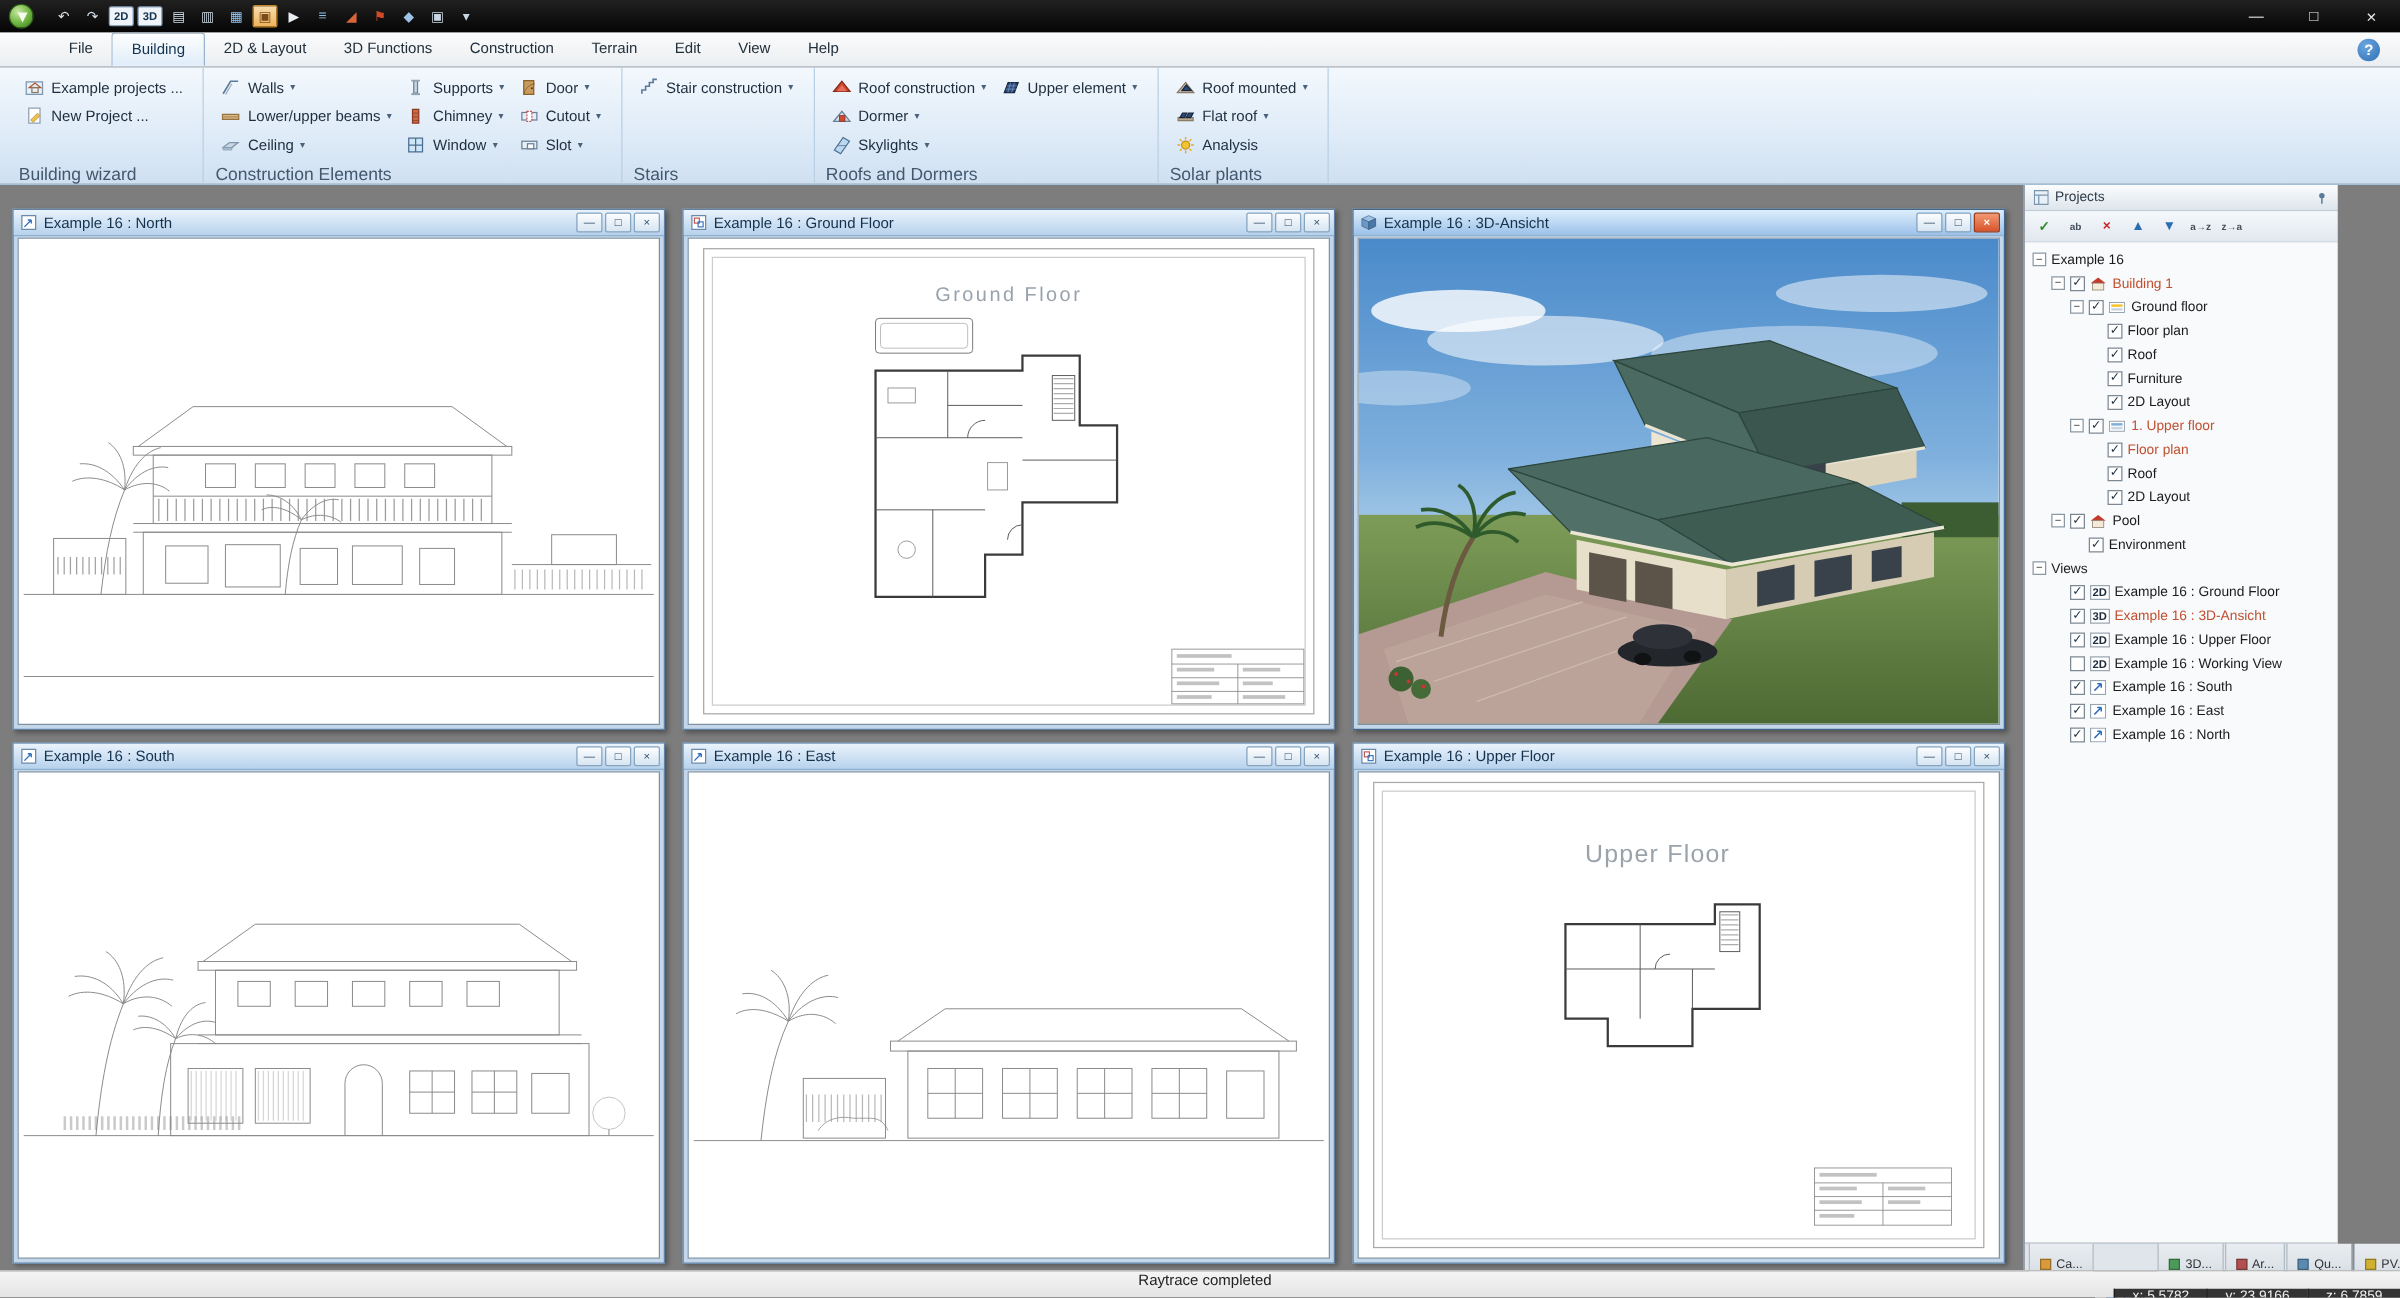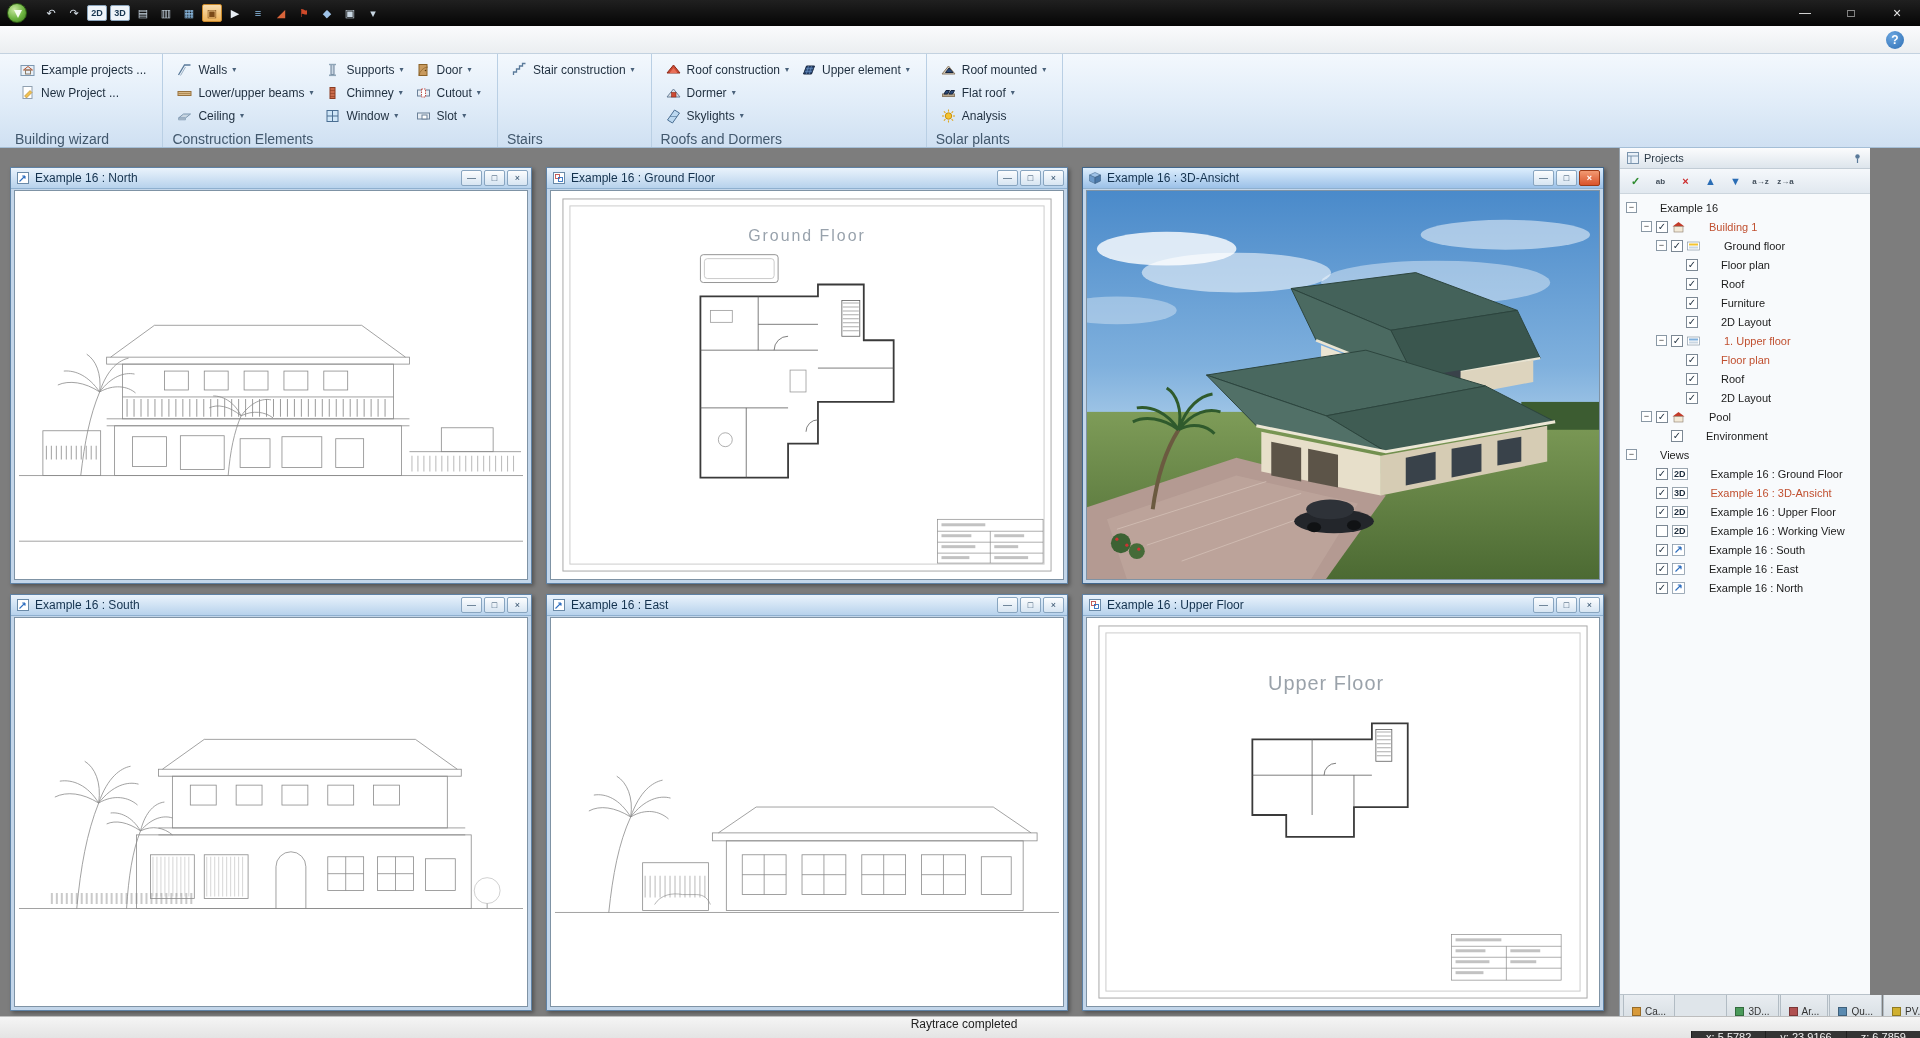--- a/index.html
+++ b/index.html
@@ -57,21 +57,21 @@
   .pp-toolbar{height:25px;display:flex;align-items:center;gap:4px;padding:0 5px;background:linear-gradient(#f5f8fb,#e1e8ef);border-bottom:1px solid #ccd5dd;}
   .ptb{min-width:21px;height:19px;display:flex;align-items:center;justify-content:center;font-size:11px;font-weight:bold;border-radius:2px;}
   .ptb.small{font-size:8px;}
   .pp-tree{flex:1;overflow:hidden;background:#f8fafc;padding:4px 2px;}
   .tree-row{display:flex;align-items:center;height:19px;font-size:11px;white-space:nowrap;}
   .tr-exp{width:11px;height:11px;border:1px solid #8a98a5;background:#fff;display:flex;align-items:center;justify-content:center;font-size:9px;line-height:1;color:#333;margin-right:4px;flex:none;}
   .tr-spacer{width:15px;flex:none;}
   .tr-cb{width:12px;height:12px;border:1px solid #7c8894;background:#fff;display:flex;align-items:center;justify-content:center;font-size:10px;line-height:1;color:#1c2c3c;margin-right:4px;flex:none;}
   .tr-badge{font-size:9px;font-weight:bold;border:1px solid #9aa6b0;background:#fff;padding:0 1px;margin-right:4px;color:#1c2c3c;flex:none;}
   .tr-ico{width:15px;display:inline-flex;margin-right:3px;flex:none;}
-  .tr-label{color:#1b1b1b;margin-left:19px;}
+  .tr-label{color:#1b1b1b;}
   .tr-label.hl{color:#c05030;}
   .pp-tabs{height:22px;display:flex;align-items:stretch;background:#dfe5ea;border-top:1px solid #b9c2ca;padding-left:3px;gap:1px;}
   .pp-tab{display:flex;align-items:center;gap:4px;padding:16px 8px;font-size:10px;color:#333;border:1px solid #b2bcc4;border-top:none;background:linear-gradient(#e9edf1,#d2dae0);}
   .pp-tab.active{background:#ffffff;font-weight:bold;margin-top:24px;}
   .pt-ico{width:9px;height:9px;border:1px solid rgba(0,0,0,.3);flex:none;}
 
   
   .statusbar{position:absolute;left:0;top:1016px;width:1920px;height:22px;background:linear-gradient(#f5f5f5,#e4e4e4);border-top:1px solid #bdbdbd;display:flex;align-items:center;padding-left:8px;font-size:12px;color:#222;flex-direction:column;}
   .sb-coords{margin-left:auto;display:flex;height:100%;}
   .sb-box{background:#343434;color:#f2f2f2;display:flex;align-items:center;padding:0 14px;font-size:11px;border-left:1px solid #1e1e1e;}
@@ -99,20 +99,31 @@
       <div class="qi" style="color: rgb(200, 214, 226);">▾</div>
     </div>
   <div class="win-controls">
     <div class="wc">—</div>
     <div class="wc">□</div>
     <div class="wc wc-close">×</div>
   </div>
 </div>
 
 <div class="menubar">
+  <div id="menu-tabs" style="display:flex;">
+      <div class="mtab">File</div>
+      <div class="mtab active">Building</div>
+      <div class="mtab">2D &amp; Layout</div>
+      <div class="mtab">3D Functions</div>
+      <div class="mtab">Construction</div>
+      <div class="mtab">Terrain</div>
+      <div class="mtab">Edit</div>
+      <div class="mtab">View</div>
+      <div class="mtab">Help</div>
+    </div>
   <div class="help-btn">?</div>
 </div>
 
 <div class="ribbon" id="ribbon">
     <div class="ribbon-group">
       <div class="rg-cols">
         <div class="rg-col">
           <div class="rg-item">
             <span class="ri-icon">
               <svg width="17" height="16" viewBox="0 0 16 16">

